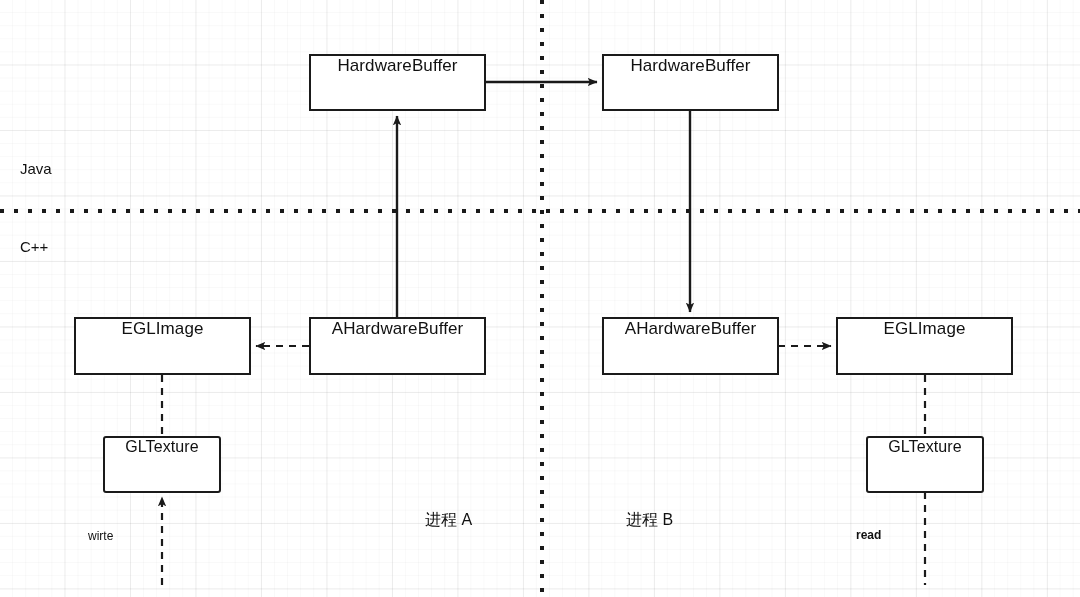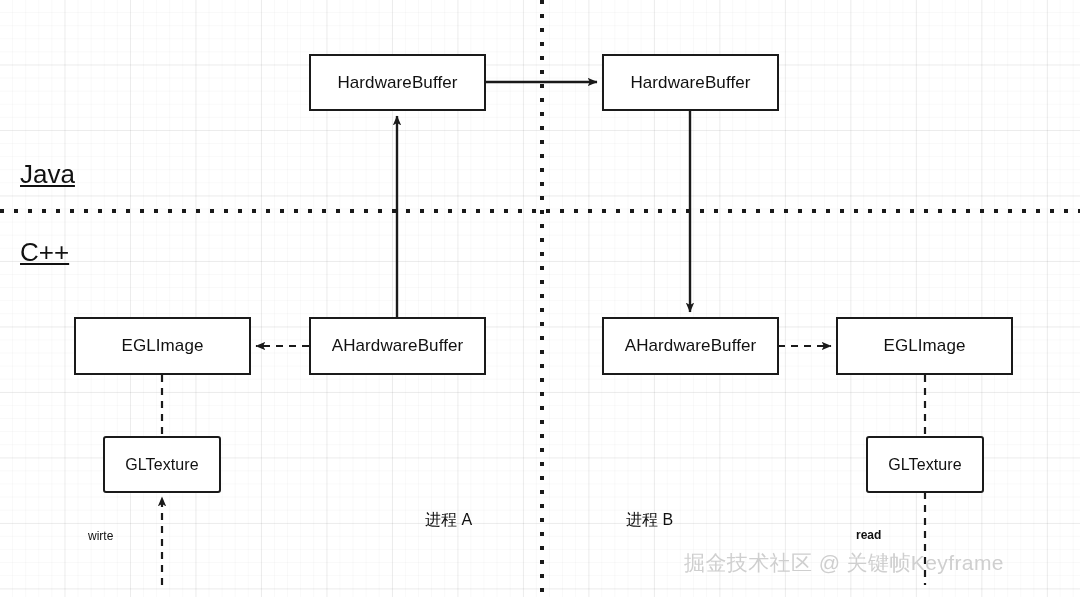--- a/index.html
+++ b/index.html
@@ -26,39 +26,38 @@
     background-position: -1px -1px, -1px -1px, -1px -1px, -1px -1px;
     font-family: "Liberation Sans", "DejaVu Sans", sans-serif;
   }
 
   .box {
     position: absolute;
     box-sizing: border-box;
     background: #ffffff;
     border: 2px solid #1a1a1a;
     display: flex;
-    align-items: center;
     justify-content: center;
     font-size: 17px;
     color: #111111;
     letter-spacing: 0.1px;
     white-space: nowrap;
   }
   .box.rounded {
     border-radius: 3px;
     font-size: 16px;
   }
 
   .plain-label {
     position: absolute;
     color: #111111;
     white-space: nowrap;
     line-height: 1;
   }
-  .lang-label { font-size: 26px; text-decoration: underline; }
+  .lang-label { font-size: 15px; }
   .proc-label { font-size: 16px; }
   .edge-label { font-size: 12px; }
   .edge-label.bold { font-weight: bold; }
 
   .watermark {
     position: absolute;
     color: #cfcfcf;
     font-size: 21px;
     white-space: nowrap;
     letter-spacing: 0.4px;
@@ -164,17 +163,14 @@
   </div>
 
   <div class="plain-label edge-label" style="left:88px; top:530px;">
     <span>wirte</span>
   </div>
 
   <div class="plain-label edge-label bold" style="left:856px; top:529px;">
     <span>read</span>
   </div>
 
-  <div class="watermark" style="left:684px; top:552px;">
-    <span>掘金技术社区 @ 关键帧Keyframe</span>
-  </div>
 
 </div>
 
 </body></html>

